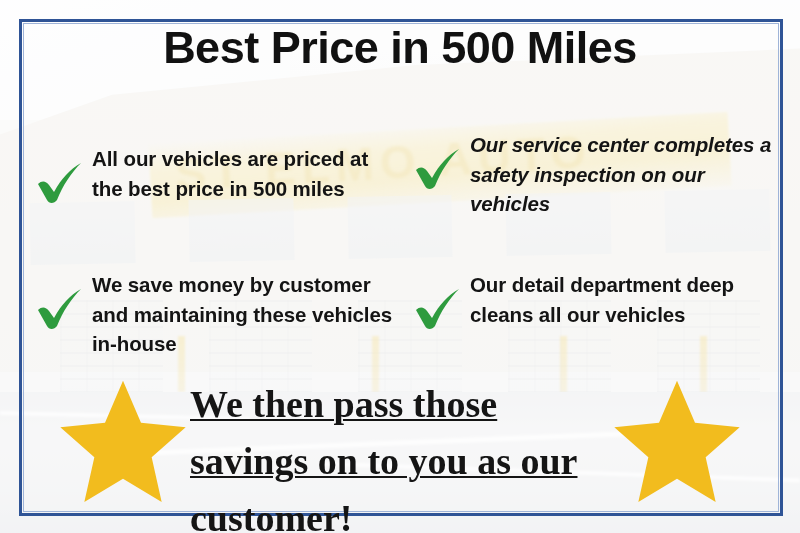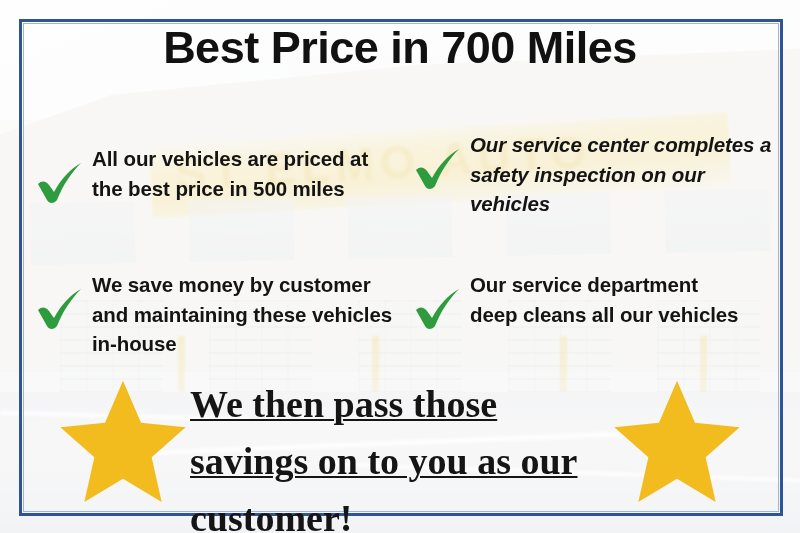--- a/index.html
+++ b/index.html
@@ -273,21 +273,21 @@
     <div class="ground-line gl3"></div>
 
     <div class="veil"></div>
   </div>
 
   <div class="frame-outer"></div>
   <div class="frame-inner"></div>
 
   <div class="content">
 
-    <div class="headline">Best Price in 700 Miles</div>
+    <div class="headline">Best Price in 500 Miles</div>
 
     <div class="bullets">
 
       <div class="bullet b-l1">
         <span class="check">
           <svg viewBox="0 0 52 52" xmlns="http://www.w3.org/2000/svg" aria-hidden="true">
             <path d="M4 28 C8 24 12 25 15 29 L20 36 C27 23 36 13 47 7 C37 17 29 29 23 44 C20 48 15 48 13 44 Z" fill="#2e9b3e"></path>
           </svg>
         </span>
         <span class="btext">All our vehicles are priced at the best price in 500 miles</span>
@@ -310,21 +310,21 @@
         </span>
         <span class="btext">We save money by customer and maintaining these vehicles in-house</span>
       </div>
 
       <div class="bullet b-r2">
         <span class="check">
           <svg viewBox="0 0 52 52" xmlns="http://www.w3.org/2000/svg" aria-hidden="true">
             <path d="M4 28 C8 24 12 25 15 29 L20 36 C27 23 36 13 47 7 C37 17 29 29 23 44 C20 48 15 48 13 44 Z" fill="#2e9b3e"></path>
           </svg>
         </span>
-        <span class="btext">Our service department deep cleans all our vehicles</span>
+        <span class="btext">Our detail department deep cleans all our vehicles</span>
       </div>
 
     </div>
 
     <div class="star star-left">
       <svg width="134" height="128" viewBox="0 0 100 96" xmlns="http://www.w3.org/2000/svg" aria-hidden="true">
         <path d="M50 2 L63.5 33.5 L97 37 L71.5 59.5 L79 93 L50 75.5 L21 93 L28.5 59.5 L3 37 L36.5 33.5 Z" fill="#f2bc1e"></path>
       </svg>
     </div>
 

